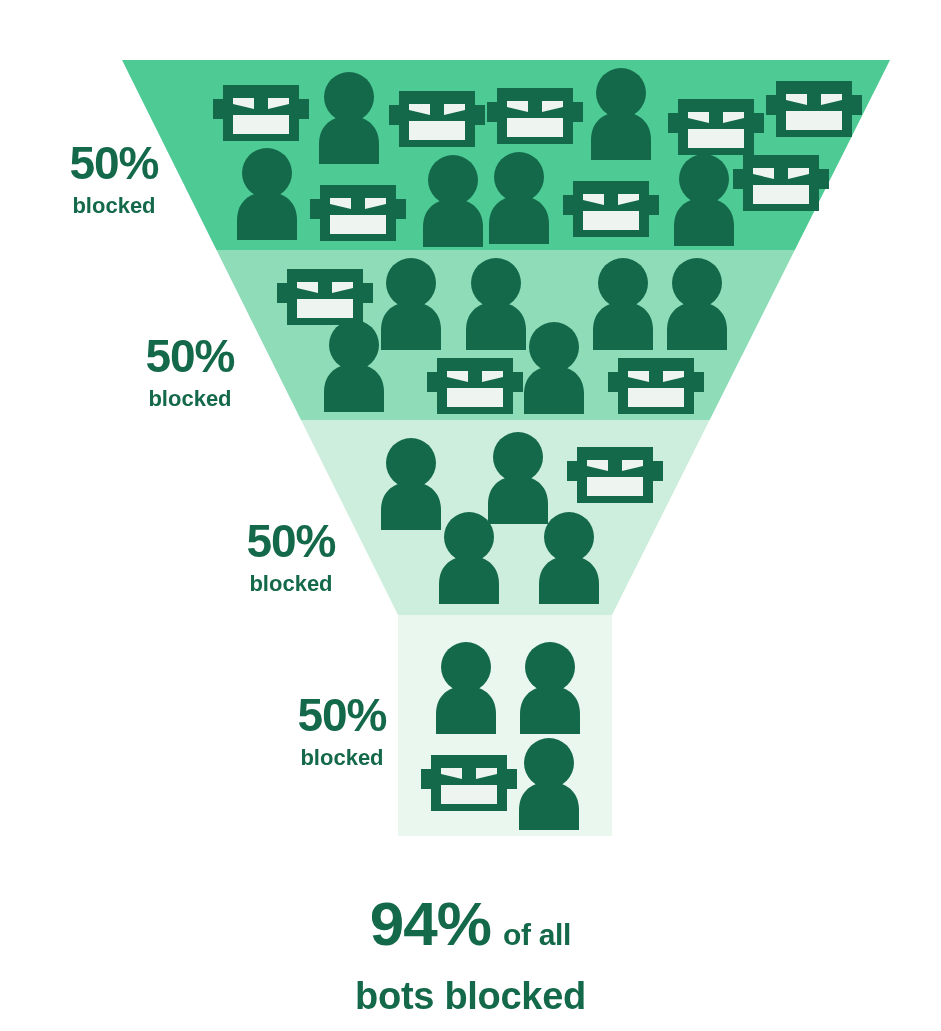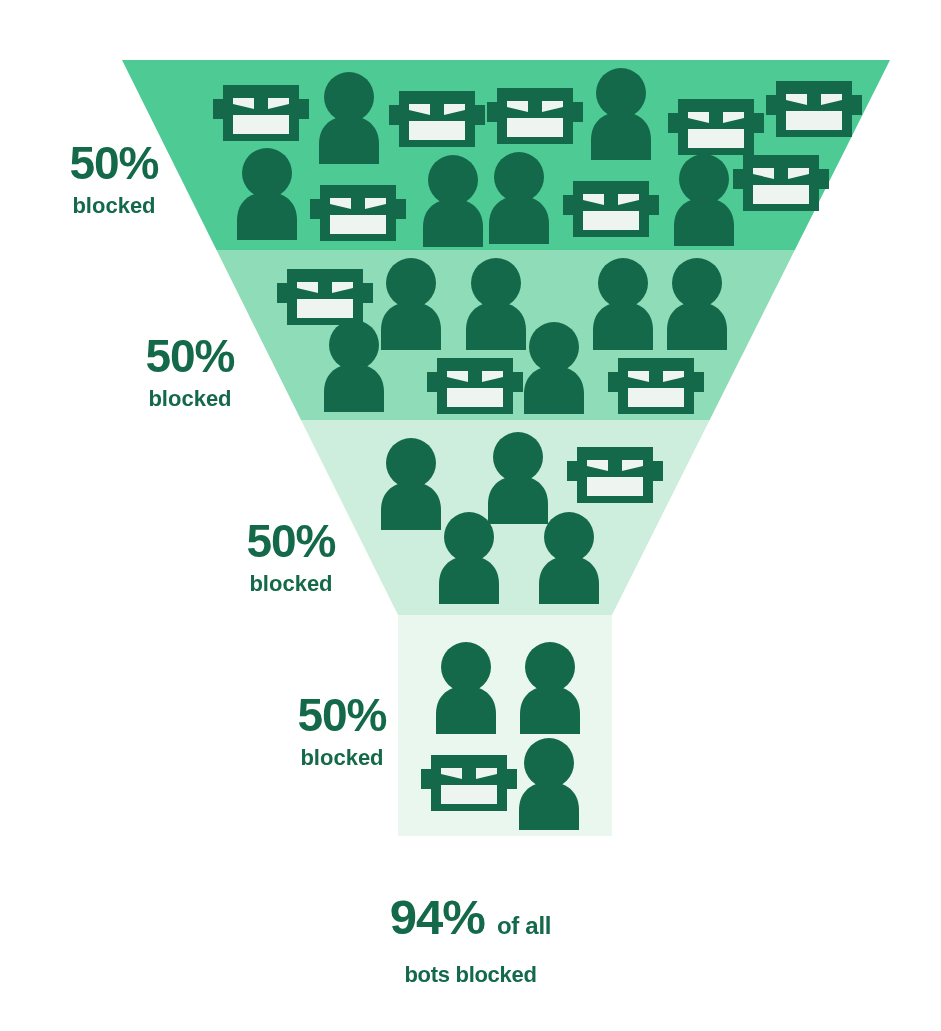--- a/index.html
+++ b/index.html
@@ -21,24 +21,24 @@
                font-family:"Liberation Sans", sans-serif; }
   .pct-label .pct-value { font-size:46px; font-weight:bold; line-height:1.0;
                           letter-spacing:-1px; display:block; }
   .pct-label .pct-sub { font-size:22px; font-weight:bold; line-height:1.0;
                         display:block; margin-top:9px; }
 
   
   .footer { position:absolute; left:0; width:941px; text-align:center;
             color:#13694A; }
   .footer-line1 { font-size:0; line-height:1.0; }
-  .footer-line1 .big { font-size:49px; font-weight:bold; letter-spacing:-1px; }
-  .footer-line1 .small { font-size:24px; font-weight:bold; margin-left:12px;
+  .footer-line1 .big { font-size:62px; font-weight:bold; letter-spacing:-1px; }
+  .footer-line1 .small { font-size:30px; font-weight:bold; margin-left:12px;
                          letter-spacing:-0.3px; }
-  .footer-line2 { font-size:22px; font-weight:bold; letter-spacing:-0.3px;
+  .footer-line2 { font-size:38px; font-weight:bold; letter-spacing:-0.3px;
                   line-height:1.0; margin-top:22px; }
 </style>
 </head>
 <body>
 
 <div id="stage">
 
   <svg class="funnel-svg" viewBox="0 0 941 1031">
     <polygon id="seg1" points="122,60 890,60 794.8288288288288,250 216.48648648648648,250" fill="#4ECB95"></polygon>
     <polygon id="seg2" points="216.48648648648648,250 794.8288288288288,250 709.6756756756756,420 301.02702702702703,420" fill="#8EDCB8"></polygon>

